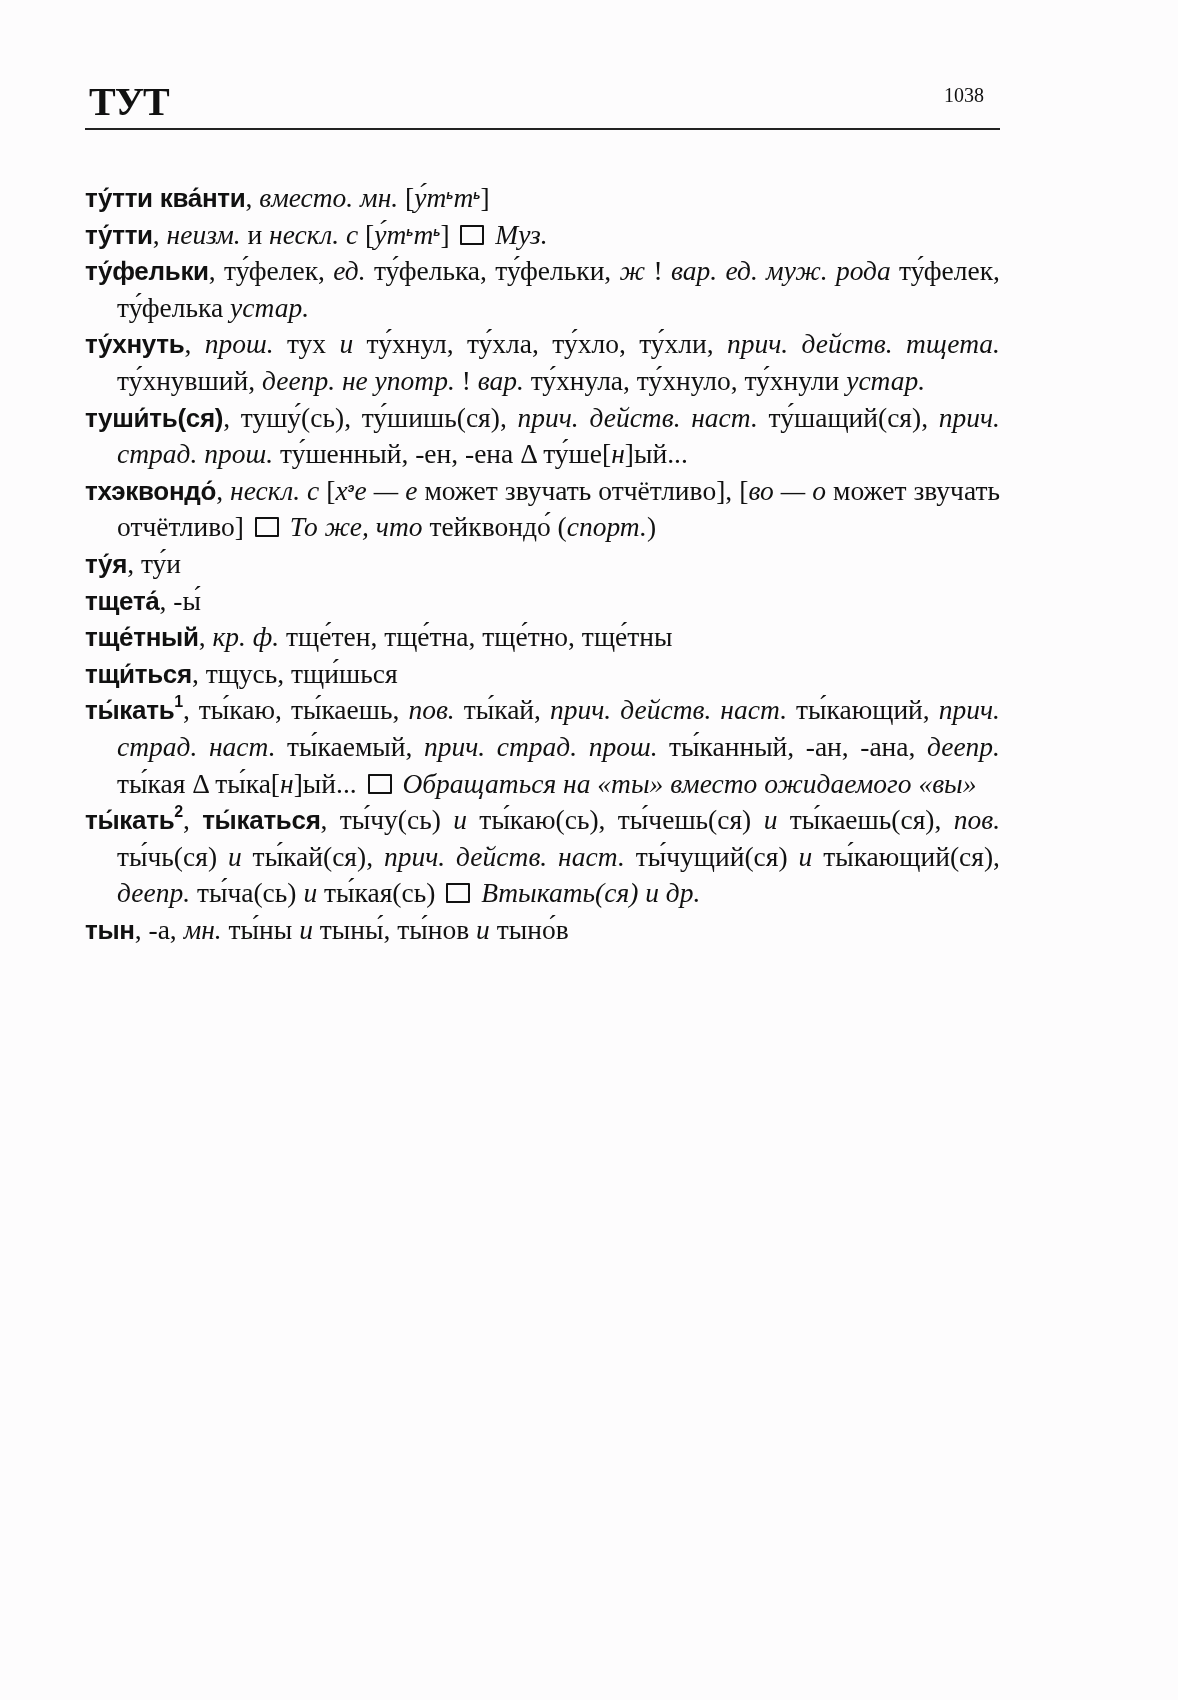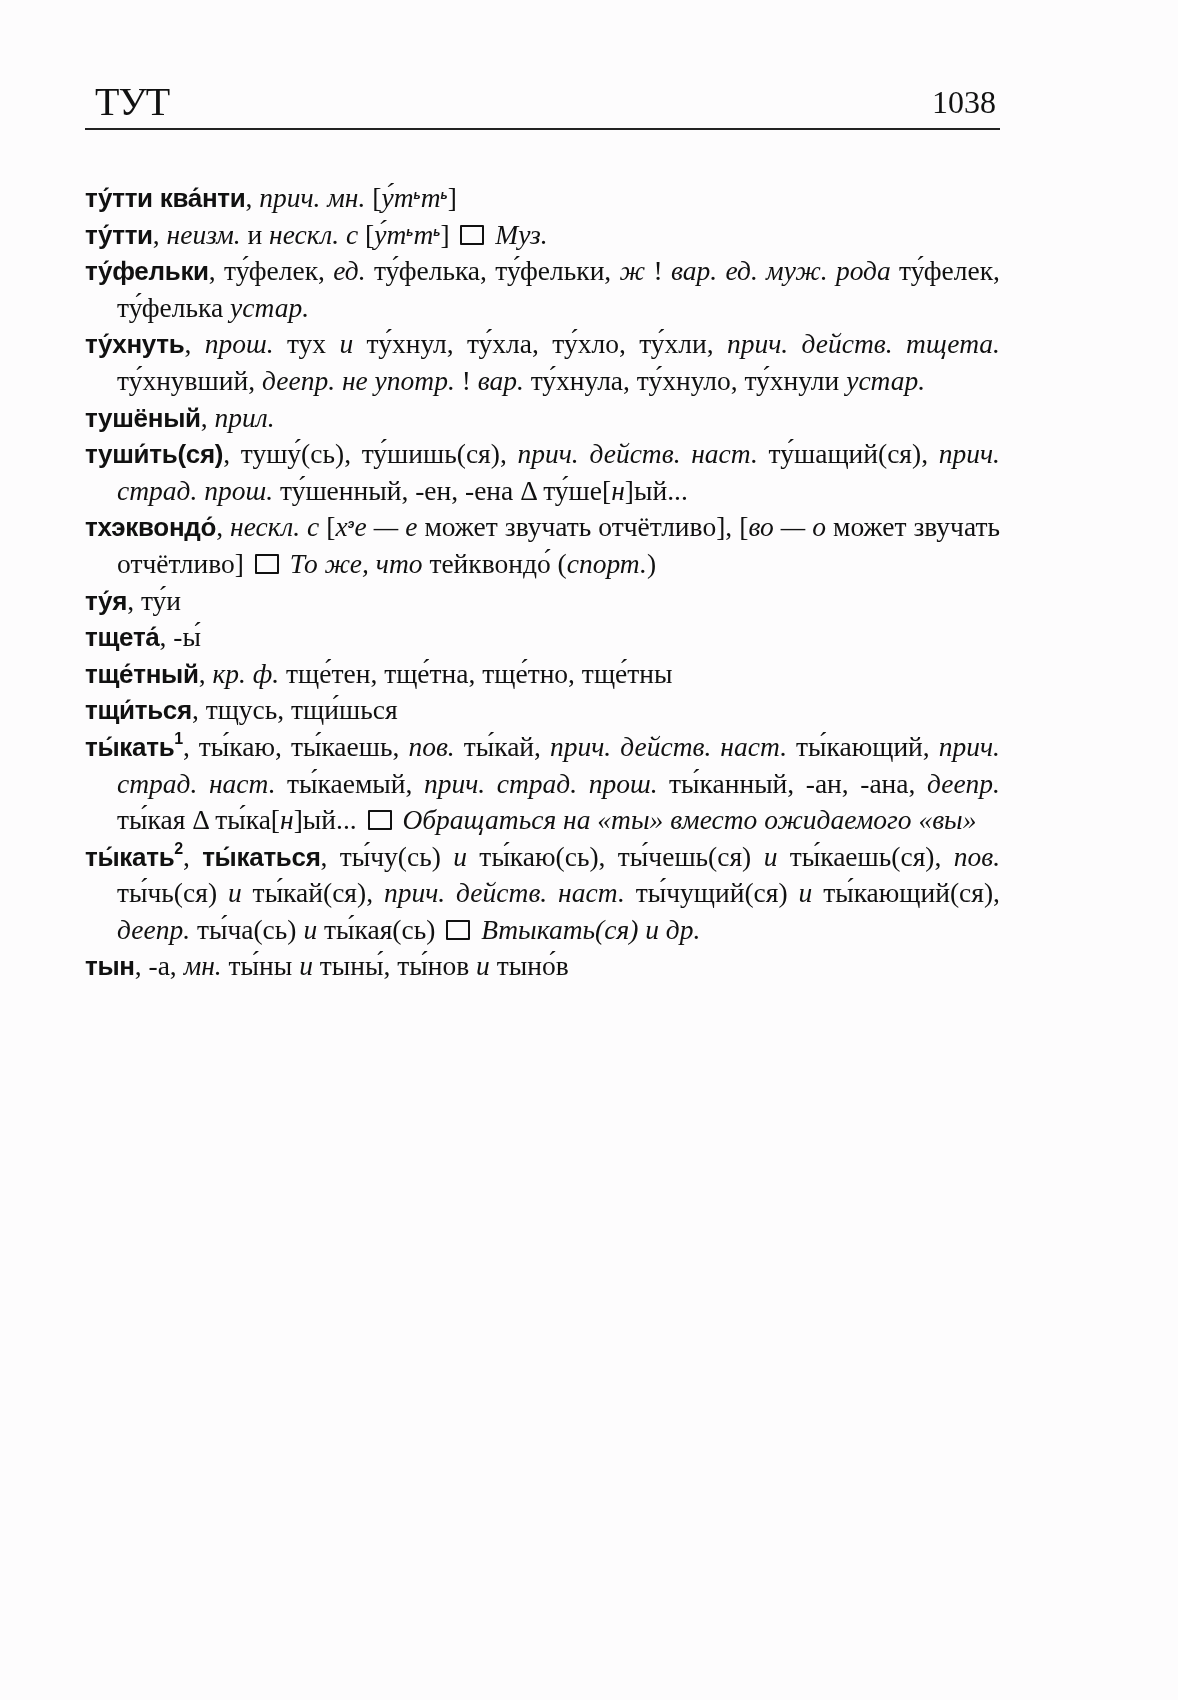--- a/index.html
+++ b/index.html
@@ -1,53 +1,52 @@
 <!DOCTYPE html>
 <html><head>
 <meta charset="utf-8">
 <style>
   html, body { margin: 0; padding: 0; background: #fdfcfd; }
   body { width: 1178px; height: 1700px; position: relative; overflow: hidden;
          font-family: "Liberation Serif", "DejaVu Serif", serif; color: #111; }
   .page { position: absolute; left: 85px; top: 70px; width: 915px; }
   .header { position: relative; height: 58px; border-bottom: 2px solid #222; }
-  .running-head { position: absolute; left: 10px; top: 8px; font-size: 40px; font-weight: normal;
+  .running-head { position: absolute; left: 4px; top: 8px; font-size: 40px; font-weight: bold;
                   letter-spacing: -1px; font-family: "Liberation Serif", serif; }
-  .page-number { position: absolute; right: 4px; top: 14px; font-size: 32px; }
+  .page-number { position: absolute; right: 16px; top: 14px; font-size: 20px; }
   .entries { position: absolute; top: 110px; left: 0; width: 915px; }
   .entry { font-size: 27.5px; line-height: 36.6px; text-indent: -32px; padding-left: 32px;
            text-align: justify; margin: 0; }
   .entry b { font-weight: bold; font-family: "Liberation Sans", sans-serif; font-size: 26px; letter-spacing: -0.3px; }
   .entry i { font-style: italic; }
   .box { display: inline-block; width: 20px; height: 16px; border: 2px solid #111; vertical-align: -1px; margin: 0 4px; border-radius: 1px; }
   sup { font-size: 16px; vertical-align: 12px; line-height: 0; font-weight: bold; font-family: "Liberation Sans", sans-serif; }
 </style>
 </head>
 <body>
 
 <div class="page">
   <div class="header">
     <span class="running-head">ТУТ</span>
     <span class="page-number">1038</span>
   </div>
 
   <div class="entries">
 
-    <p class="entry"><b>ту́тти ква́нти</b>, <i>прич. мн.</i> [<i>у́т<sup style="font-size:12px;vertical-align:8px">ь</sup>т<sup style="font-size:12px;vertical-align:8px">ь</sup></i>]</p>
+    <p class="entry"><b>ту́тти ква́нти</b>, <i>вместо. мн.</i> [<i>у́т<sup style="font-size:12px;vertical-align:8px">ь</sup>т<sup style="font-size:12px;vertical-align:8px">ь</sup></i>]</p>
 
     <p class="entry"><b>ту́тти</b>, <i>неизм.</i> и <i>нескл. с</i> [<i>у́т<sup style="font-size:12px;vertical-align:8px">ь</sup>т<sup style="font-size:12px;vertical-align:8px">ь</sup></i>] <span class="box"></span> <i>Муз.</i></p>
 
     <p class="entry"><b>ту́фельки</b>, ту́фелек, <i>ед.</i> ту́фелька, ту́фельки, <i>ж</i> ! <i>вар. ед. муж. рода</i> ту́фелек, ту́фелька <i>устар.</i></p>
 
 
 
     <p class="entry"><b>ту́хнуть</b>, <i>прош.</i> тух <i>и</i> ту́хнул, ту́хла, ту́хло, ту́хли, <i>прич. действ. тщета.</i> ту́хнувший, <i>деепр. не употр.</i> ! <i>вар.</i> ту́хнула, ту́хнуло, ту́хнули <i>устар.</i></p>
 
 
-    <p class="entry"><b>тушёный</b>, <i>прил.</i></p>
 
     <p class="entry"><b>туши́ть(ся)</b>, тушу́(сь), ту́шишь(ся), <i>прич. действ. наст.</i> ту́шащий(ся), <i>прич. страд. прош.</i> ту́шенный, -ен, -ена <span>Δ</span> ту́ше[<i>н</i>]ый...</p>
 
     <p class="entry"><b>тхэквондо́</b>, <i>нескл. с</i> [<i>х<sup style="font-size:12px;vertical-align:8px">э</sup>е — е</i> может звучать отчётливо], [<i>во — о</i> может звучать отчётливо] <span class="box"></span> <i>То же, что</i> тейквондо́ (<i>спорт.</i>)</p>
 
     <p class="entry"><b>ту́я</b>, ту́и</p>
 
     <p class="entry"><b>тщета́</b>, -ы́</p>
 
     <p class="entry"><b>тще́тный</b>, <i>кр. ф.</i> тще́тен, тще́тна, тще́тно, тще́тны</p>

